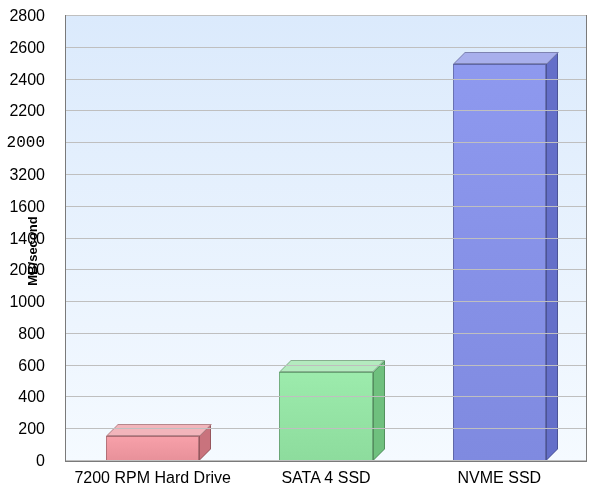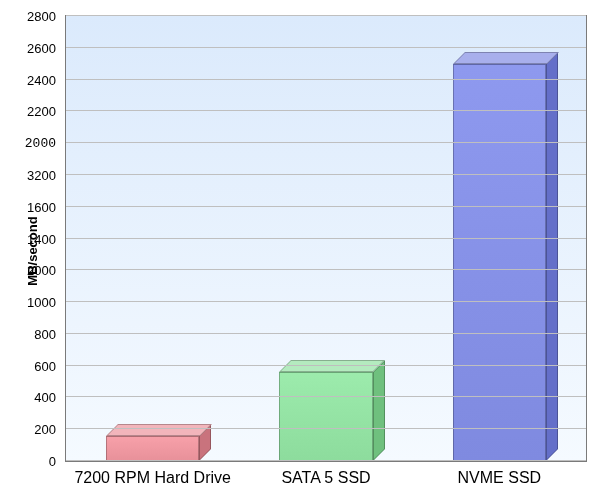--- a/index.html
+++ b/index.html
@@ -11,21 +11,21 @@
     position:absolute;left:65px;top:15px;right:15px;bottom:40px;
     border:1px solid #7a7a7a;
     background:linear-gradient(to bottom,#dbeafc 0%,#f5faff 100%);
     overflow:visible;
   }
   .gridline{
     position:absolute;left:0;right:0;height:1px;background:#bfbfbf;
   }
   .tick-label{
     position:absolute;right:100%;transform:translateY(-50%);
-    margin-right:10px;font-size:13px;color:#000;white-space:nowrap;
+    margin-right:21px;font-size:16px;color:#000;white-space:nowrap;
   }
   .ylabel{
     position:absolute;left:5px;top:50%;transform:translate(-10%,-50%) rotate(-90deg);
     transform-origin:center;font-size:13px;font-weight:bold;color:#000;
     white-space:nowrap;
   }
   .bars-area{
     position:absolute;left:0;right:0;bottom:0;top:0;
   }
   .bar3d{
@@ -97,16 +97,16 @@
       <div class="tick-label" style="bottom: 71.4286%; transform: translateY(50%); font-family: Liberation Mono, monospace;">2000</div>
       <div class="gridline" style="bottom: 78.5714%;"></div>
       <div class="tick-label" style="bottom: 78.5714%; transform: translateY(50%);">2200</div>
       <div class="gridline" style="bottom: 85.7143%;"></div>
       <div class="tick-label" style="bottom: 85.7143%; transform: translateY(50%);">2400</div>
       <div class="gridline" style="bottom: 92.8571%;"></div>
       <div class="tick-label" style="bottom: 92.8571%; transform: translateY(50%);">2600</div>
       <div class="gridline" style="bottom: 100%;"></div>
       <div class="tick-label" style="bottom: 100%; transform: translateY(50%);">2800</div>
       <div class="cat-label" style="left: 16.6667%;">7200 RPM Hard Drive</div>
-      <div class="cat-label" style="left: 50%;">SATA 5 SSD</div>
+      <div class="cat-label" style="left: 50%;">SATA 4 SSD</div>
       <div class="cat-label" style="left: 83.3333%;">NVME SSD</div>
     </div>
 </div>
 
 </body></html>

